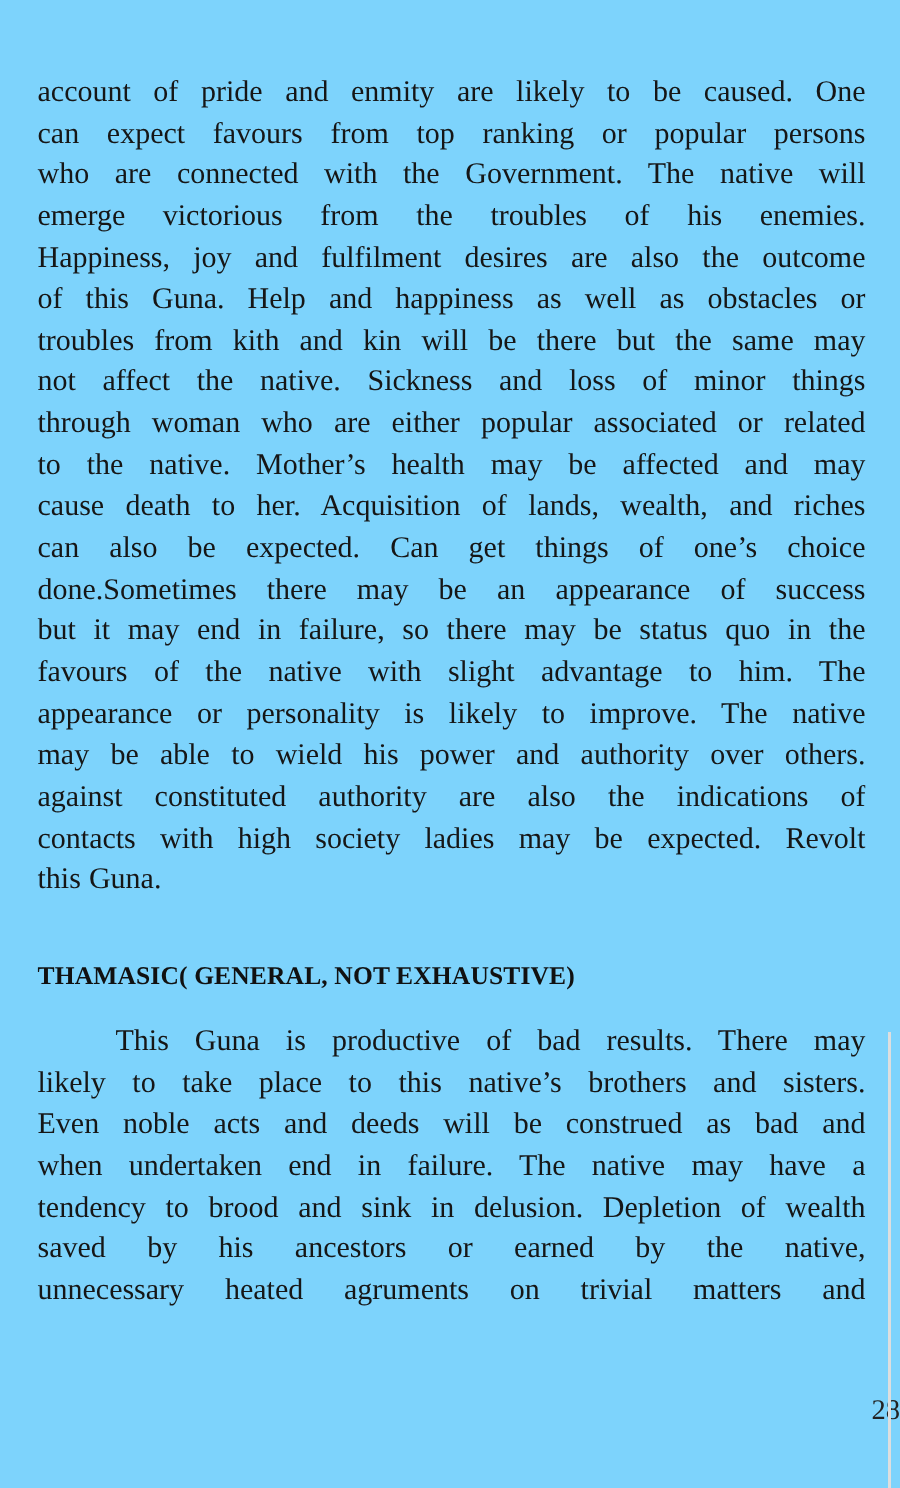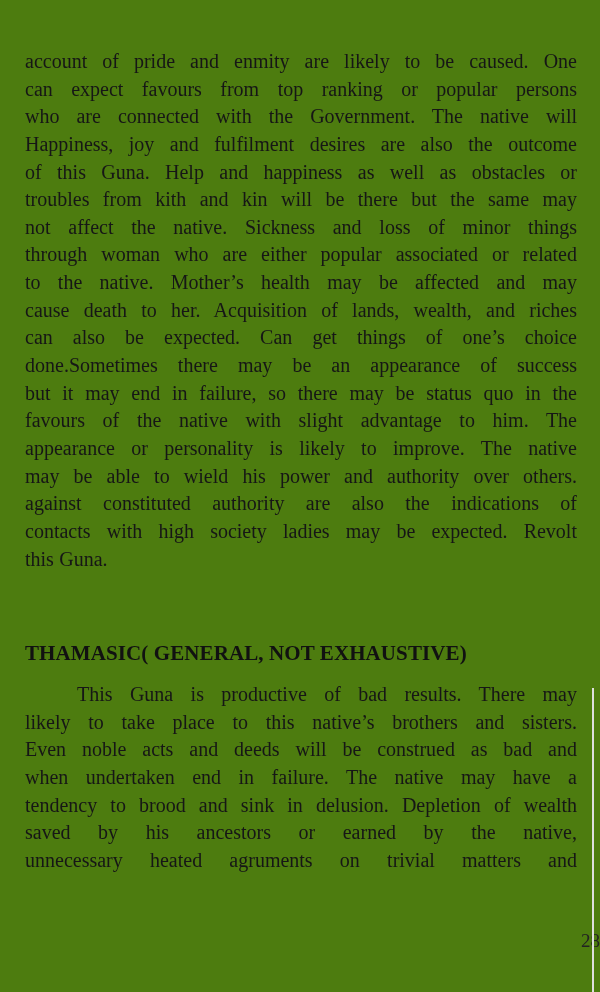--- a/index.html
+++ b/index.html
@@ -4,21 +4,21 @@
 <style>
   html, body {
     margin: 0;
     padding: 0;
     background: #ffffff;
   }
   .page {
     position: relative;
     width: 600px;
     height: 992px;
-    background: #4d7c0f;
+    background: #7dd3fc;
     overflow: hidden;
     font-family: "Liberation Serif", serif;
     color: #161616;
   }
   .text-block {
     position: absolute;
     left: 25px;
     width: 552px;
   }
   .text-block .line {
@@ -39,21 +39,21 @@
   }
   .para-1 { top: 48px; }
   .para-2 { top: 681px; }
   .para-2 .line:first-child { text-indent: 52px; }
   .heading {
     position: absolute;
     left: 25px;
     top: 641px;
     margin: 0;
     width: 552px;
-    font-size: 21px;
+    font-size: 17px;
     font-weight: bold;
     letter-spacing: 0.1px;
     color: #111111;
   }
   .page-number {
     position: absolute;
     left: 0;
     top: 930px;
     width: 600px;
     text-align: right;
@@ -71,20 +71,21 @@
 </style>
 </head>
 <body>
 
 <div class="page">
 
   <div class="text-block para-1">
       <div class="line">account of pride and enmity are likely to be caused. One</div>
       <div class="line">can expect favours from top ranking or popular persons</div>
       <div class="line">who are connected with the Government. The native will</div>
+      <div class="line">emerge victorious from the troubles of his enemies.</div>
       <div class="line">Happiness, joy and fulfilment  desires are also the outcome</div>
       <div class="line">of this Guna.  Help and happiness as well as obstacles or</div>
       <div class="line">troubles from kith and kin will be there but the same may</div>
       <div class="line">not affect the native. Sickness and loss of minor things</div>
       <div class="line">through woman who are either popular associated or related</div>
       <div class="line">to the native. Mother’s health may be affected and may</div>
       <div class="line">cause death to her.  Acquisition of lands, wealth, and riches</div>
       <div class="line">can also be expected. Can get things of one’s choice</div>
       <div class="line">done.Sometimes there may be an appearance of success</div>
       <div class="line">but it may end in failure, so there may be status quo in the</div>

